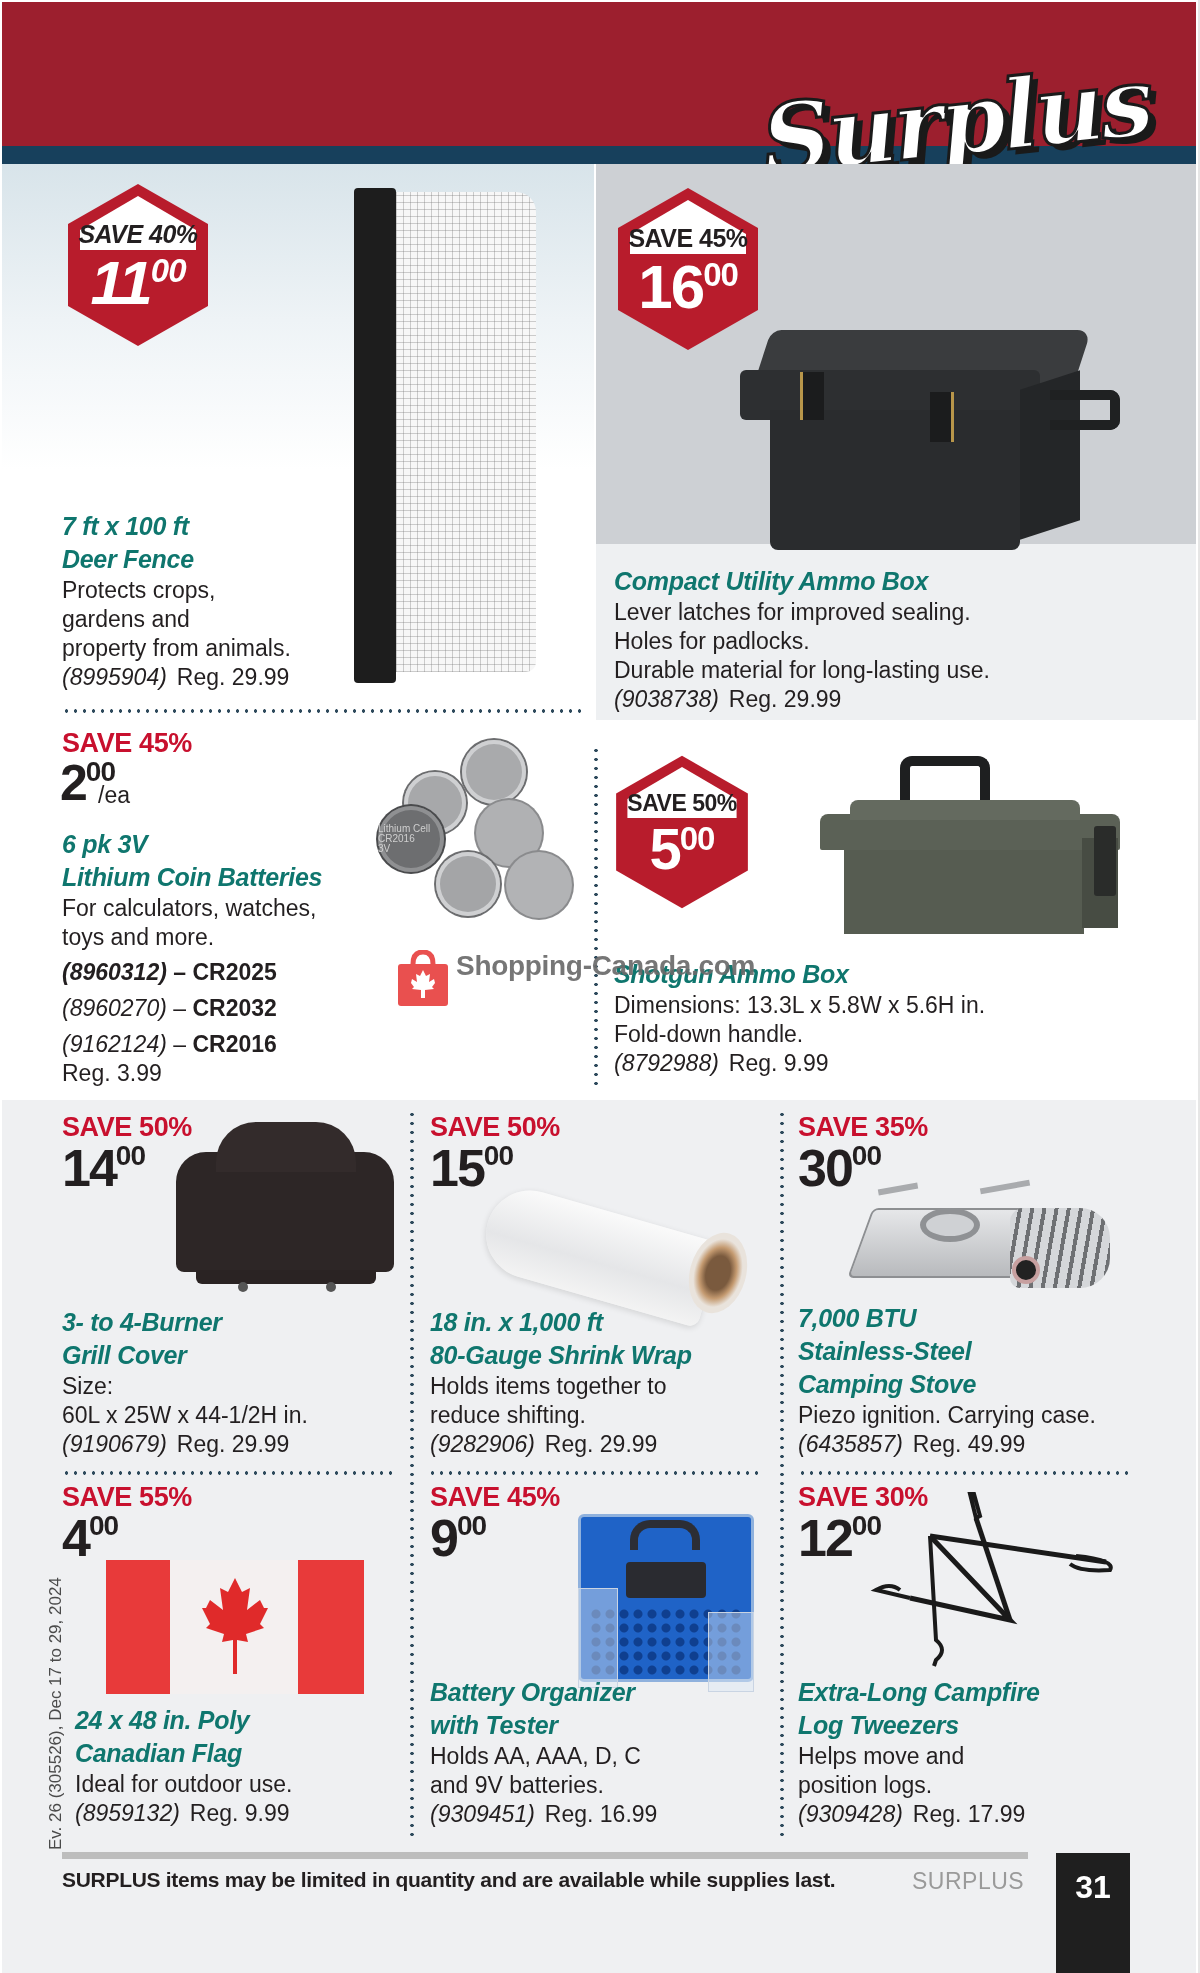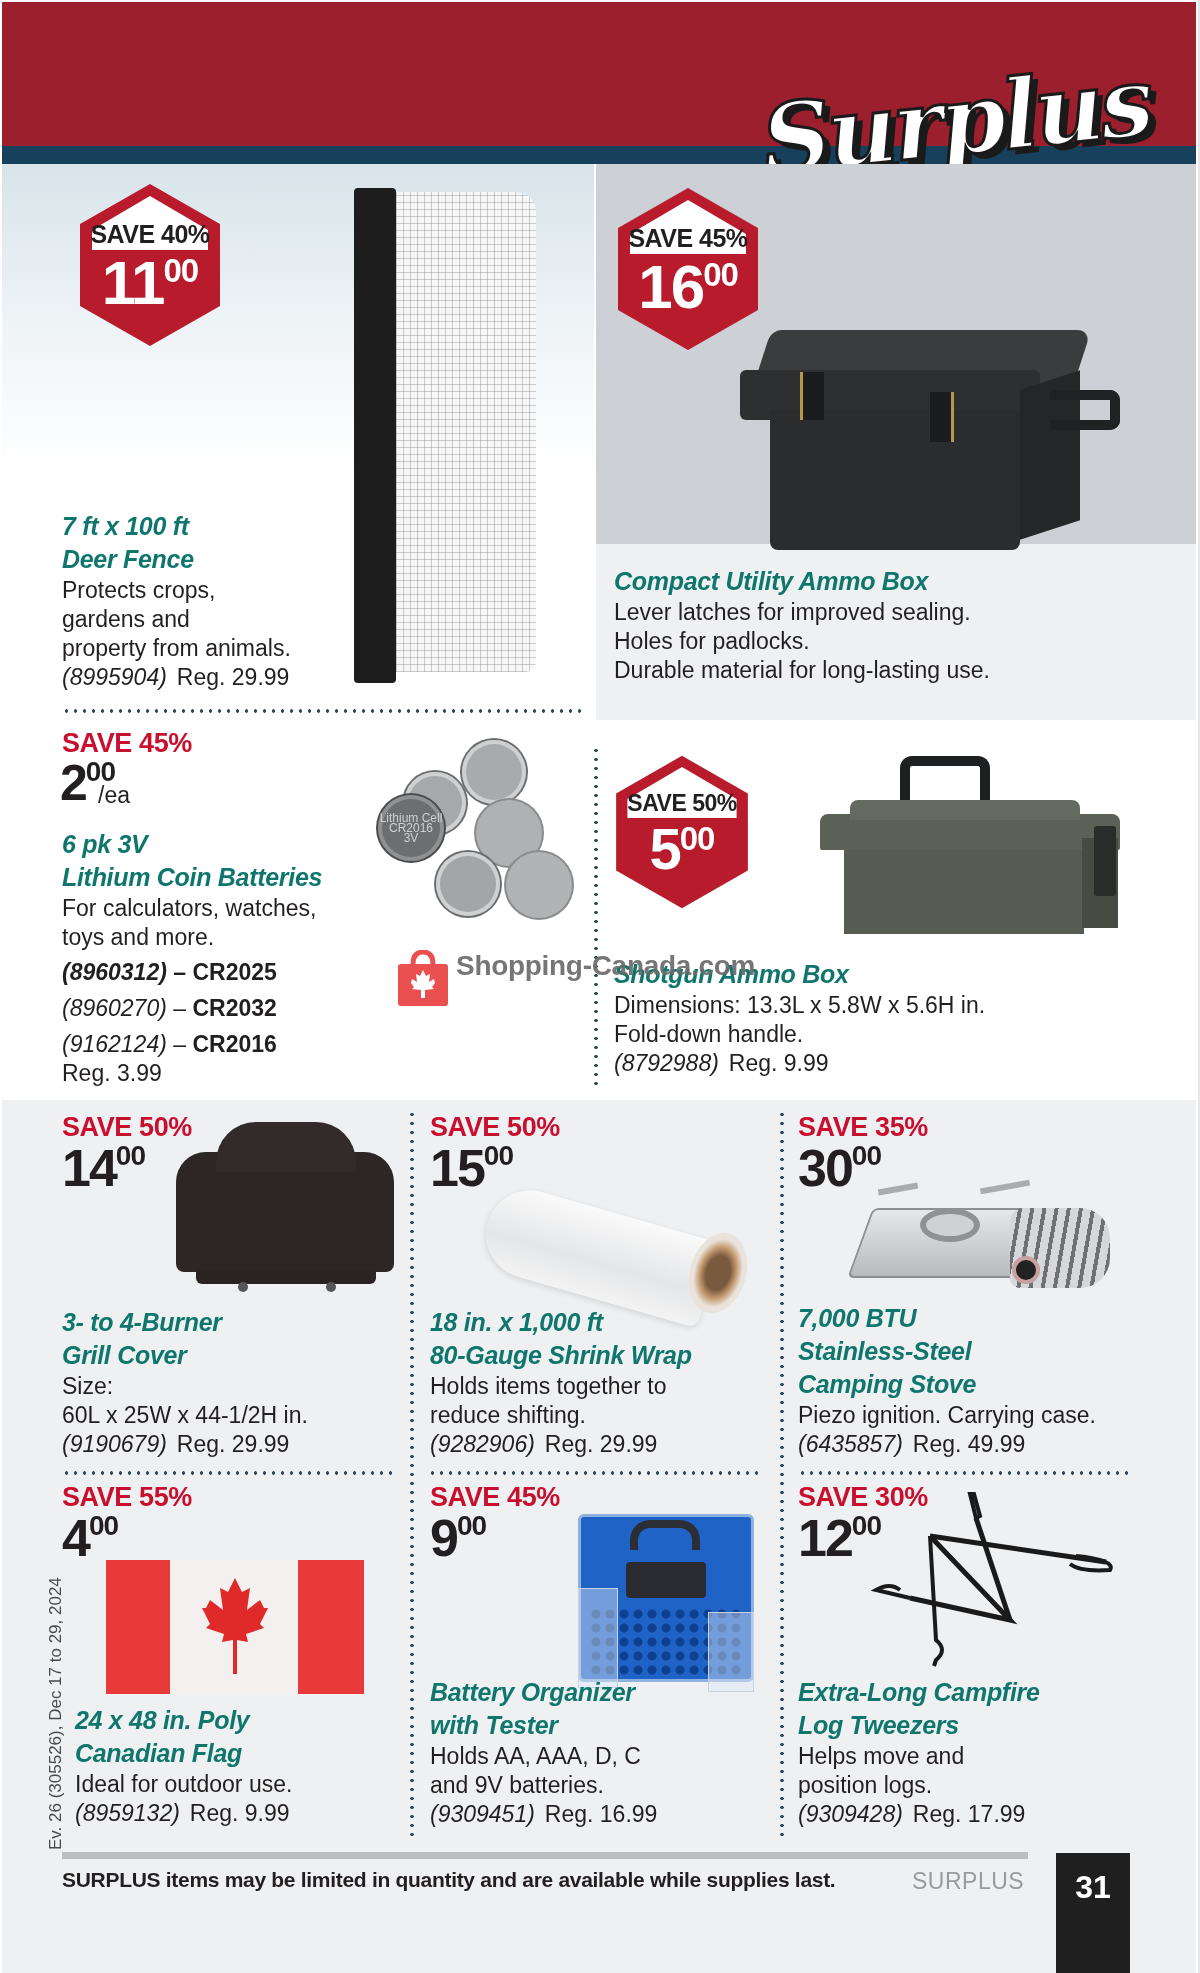--- a/index.html
+++ b/index.html
@@ -92,21 +92,21 @@
   <div class="sec-bottom"></div>
 
   <div class="dots-h" style="left:62px; top:709px; width:522px;"></div>
   <div class="dots-v" style="left:594px; top:746px; height:340px;"></div>
   <div class="dots-v" style="left:410px; top:1110px; height:730px;"></div>
   <div class="dots-v" style="left:780px; top:1110px; height:730px;"></div>
   <div class="dots-h" style="left:62px; top:1471px; width:334px;"></div>
   <div class="dots-h" style="left:428px; top:1471px; width:334px;"></div>
   <div class="dots-h" style="left:798px; top:1471px; width:334px;"></div>
 
-  <div class="hex-badge" style="left:76px; top:180px;">
+  <div class="hex-badge" style="left:64px; top:180px;font-style:italic;">
     <svg viewBox="0 0 148 170">
       <polygon points="74,4 144,44 144,126 74,166 4,126 4,44" fill="#b81c2c"></polygon>
       <polygon points="74,16 132,50 132,70 16,70 16,50" fill="#ffffff"></polygon>
     </svg>
     <div class="save-label" style="top:40px;">SAVE 40%</div>
     <div class="price-main" style="top:72px;"><span>11</span><sup>00</sup></div>
   </div>
   <div class="img" style="left:354px; top:188px; width:190px; height:495px;">
     <div style="position:absolute; left:0; top:0; width:42px; height:495px; background:#1d1d1d; border-radius:4px;"></div>
     <div style="position:absolute; left:42px; top:4px; width:140px; height:480px; background:
@@ -138,29 +138,30 @@
     <div style="position:absolute; left:280px; top:50px; width:60px; height:150px; background:#242628; transform:skewY(-18deg);"></div>
     <div style="position:absolute; left:310px; top:60px; width:70px; height:40px; border:10px solid #1f2122; border-left:none; border-radius:0 10px 10px 0;"></div>
     <div style="position:absolute; left:60px; top:42px; width:24px; height:48px; background:#1b1c1d; border-left:3px solid #b8964a;"></div>
     <div style="position:absolute; left:190px; top:62px; width:24px; height:50px; background:#1b1c1d; border-right:3px solid #b8964a;"></div>
   </div>
   <div class="product" style="left:614px; top:565px;">
     <div class="title">Compact Utility Ammo Box</div>
     <div class="desc">Lever latches for improved sealing.</div>
     <div class="desc">Holes for padlocks.</div>
     <div class="desc">Durable material for long-lasting use.</div>
+    <div class="sku-line"><span class="sku">(9038738)</span><span class="reg">Reg. 29.99</span></div>
   </div>
 
   <div class="save-red" style="left:62px; top:728px;">SAVE 45%</div>
   <div class="price-black" style="left:60px; top:758px; font-size:50px;"><span>2</span><sup>00</sup><span class="price-unit" style="left:38px; top:26px;">/ea</span></div>
   <div class="img" style="left:378px; top:740px; width:210px; height:180px;">
     <div style="position:absolute; left:84px; top:0; width:64px; height:64px; border-radius:50%; background:#a9aaac; box-shadow: inset 0 0 0 4px #cfd0d2, 0 0 0 2px #6c6d6f;"></div>
     <div style="position:absolute; left:26px; top:32px; width:62px; height:62px; border-radius:50%; background:#a7a8aa; box-shadow: inset 0 0 0 4px #cfd0d2, 0 0 0 2px #6c6d6f;"></div>
     <div style="position:absolute; left:98px; top:60px; width:66px; height:66px; border-radius:50%; background:#b0b1b3; box-shadow: 0 0 0 2px #8a8b8d;"></div>
-    <div style="position:absolute; left:0; top:55px; width:66px; height:66px; border-radius:50%; background:#6d6e70; box-shadow: inset 0 0 0 4px #8f9092, 0 0 0 2px #4a4b4d; color:#cfcfcf; font-size:12px; text-align:center; padding-top:18px; line-height:10px;">
+    <div style="position:absolute; left:0; top:66px; width:66px; height:66px; border-radius:50%; background:#6d6e70; box-shadow: inset 0 0 0 4px #8f9092, 0 0 0 2px #4a4b4d; color:#cfcfcf; font-size:10px; text-align:left; padding-top:18px; line-height:10px;">
         <div>Lithium Cell</div>
         <div>CR2016</div>
         <div>3V</div>
       </div>
     <div style="position:absolute; left:58px; top:112px; width:64px; height:64px; border-radius:50%; background:#a4a5a7; box-shadow: inset 0 0 0 4px #cfd0d2, 0 0 0 2px #6c6d6f;"></div>
     <div style="position:absolute; left:128px; top:112px; width:66px; height:66px; border-radius:50%; background:#b2b3b5; box-shadow: 0 0 0 2px #8a8b8d;"></div>
   </div>
   <div class="product" style="left:62px; top:828px;">
     <div class="title">6 pk 3V</div>
     <div class="title">Lithium Coin Batteries</div>

